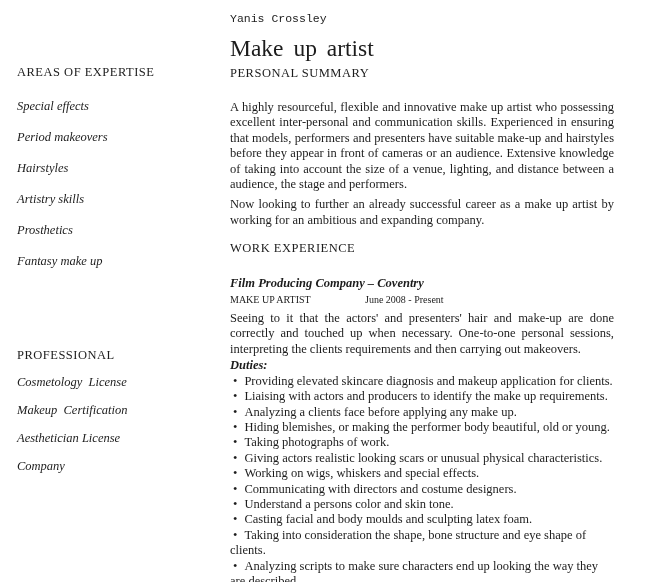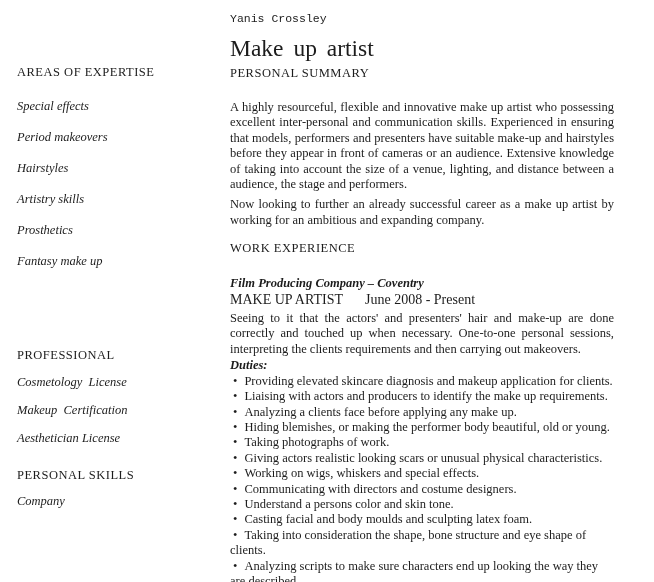--- a/index.html
+++ b/index.html
@@ -22,21 +22,21 @@
   .name{font-family:Liberation Mono, monospace;font-size:11.5px;line-height:14px;margin-top:12px;}
   .doc-title{font-size:23.5px;line-height:26px;margin-top:9px;word-spacing:4px;}
   .main-heading{font-size:12.5px;line-height:13px;letter-spacing:0.5px;}
   .summary-heading{margin-top:6px;}
   .work-heading{margin-top:14px;}
   .para{font-size:12.5px;line-height:15.4px;text-align:justify;}
   .p1{margin-top:20px;}
   .p2{margin-top:5px;}
   .p3{margin-top:4px;}
   .company{margin-top:21px;font-weight:bold;font-style:italic;font-size:12.5px;line-height:15.4px;}
-  .role-line{font-size:14px;line-height:15.4px;}
+  .role-line{font-size:10px;line-height:15.4px;}
   .role{display:inline-block;width:135px;}
   .duties-label{font-weight:bold;font-style:italic;font-size:12.5px;line-height:15.4px;margin-top:1px;}
   .duty{font-size:12.5px;line-height:15.4px;text-indent:3px;}
   .duty .b{margin-right:7px;}
 </style>
 </head>
 <body>
 
 <div class="page">
 
@@ -48,21 +48,20 @@
     <div class="side-item exp-item">Hairstyles</div>
     <div class="side-item exp-item">Artistry skills</div>
     <div class="side-item exp-item">Prosthetics</div>
     <div class="side-item exp-item">Fantasy make up</div>
 
     <div class="side-heading prof-heading">PROFESSIONAL</div>
     <div class="side-item prof-item">Cosmetology  License</div>
     <div class="side-item prof-item">Makeup  Certification</div>
     <div class="side-item prof-item">Aesthetician License</div>
 
-    <div class="side-heading skills-heading">PERSONAL SKILLS</div>
     <div class="side-item skills-item">Company</div>
   </div>
 
   <div class="main">
 
     <div class="name">Yanis Crossley</div>
     <div class="doc-title">Make up artist</div>
 
     <div class="main-heading summary-heading">PERSONAL SUMMARY</div>
 

